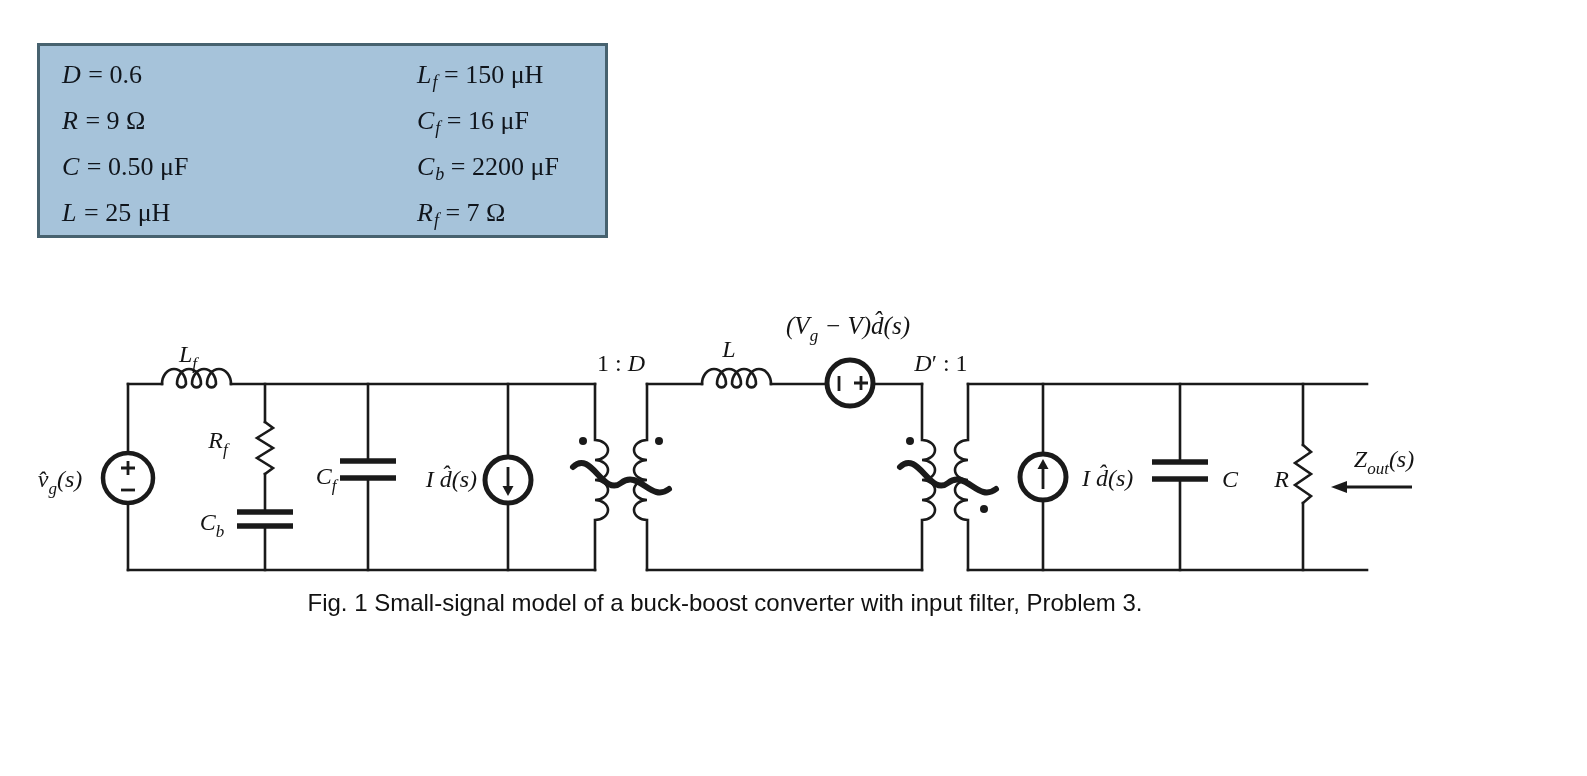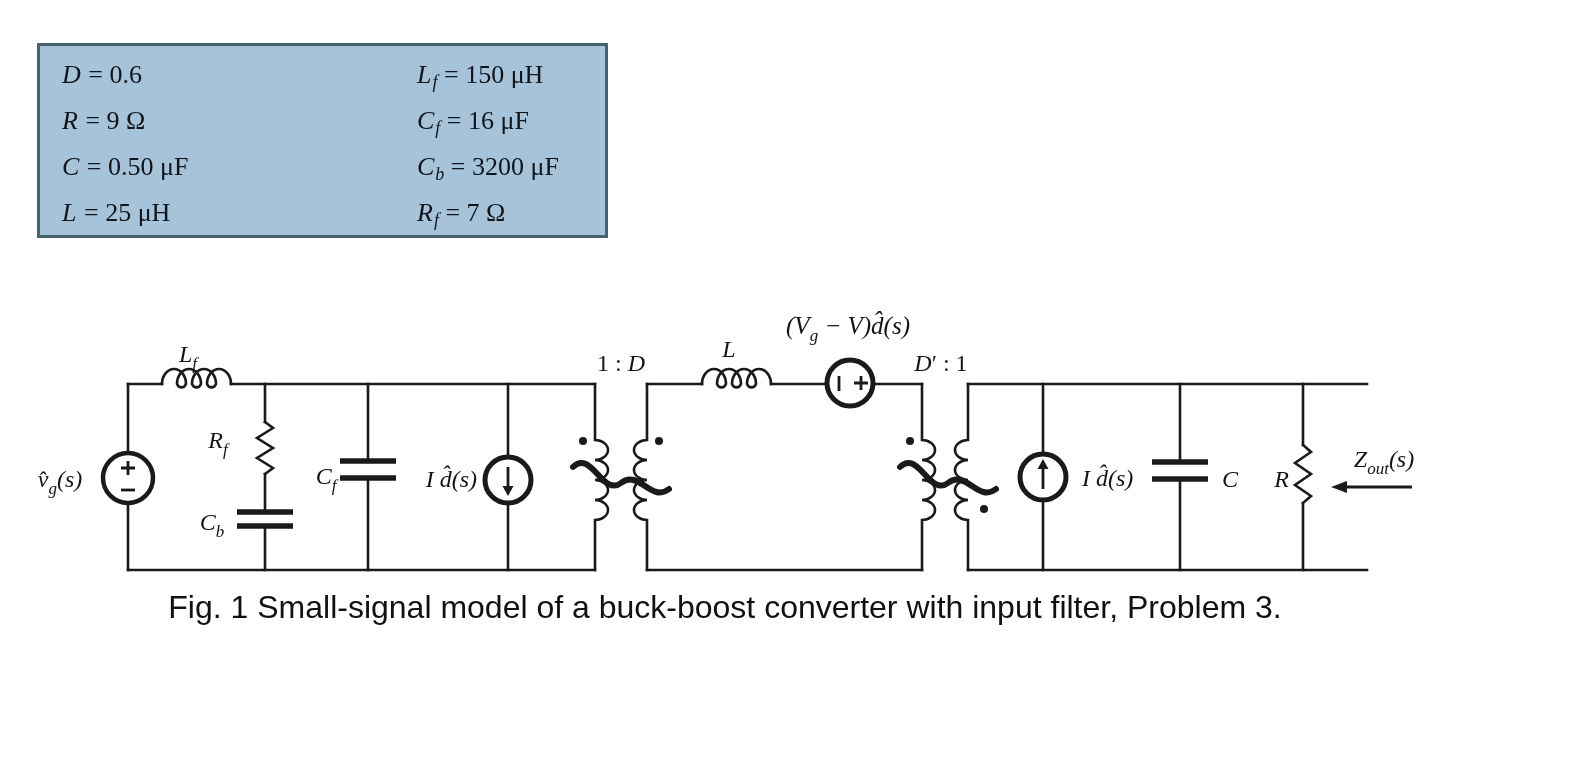--- a/index.html
+++ b/index.html
@@ -29,37 +29,37 @@
   .sign{fill:none;stroke:#1a1a1a;stroke-width:2.8;stroke-linecap:butt;}
   .dot{fill:#1a1a1a;}
   .ah{fill:#1a1a1a;stroke:none;}
   .lbl{font-family:"Liberation Serif",serif;font-style:italic;font-size:24px;fill:#141414;}
   .sub{font-size:17px;}
   .upr{font-style:normal;}
   .big{font-size:25px;}
   
   .caption{
     position:absolute;left:0;top:589px;width:1450px;text-align:center;
-    font-family:"Liberation Sans",sans-serif;font-size:32px;color:#111111;
+    font-family:"Liberation Sans",sans-serif;font-size:24px;color:#111111;
   }
 </style>
 </head>
 <body>
 
 <div class="param-box">
   <div class="pcol pcol-left">
     <div class="prow"><span class="pvar">D</span><span class="psub"></span><span class="prest"> = 0.6</span></div>
     <div class="prow"><span class="pvar">R</span><span class="psub"></span><span class="prest"> = 9 Ω</span></div>
     <div class="prow"><span class="pvar">C</span><span class="psub"></span><span class="prest"> = 0.50 μF</span></div>
     <div class="prow"><span class="pvar">L</span><span class="psub"></span><span class="prest"> = 25 μH</span></div>
   </div>
   <div class="pcol pcol-right">
     <div class="prow"><span class="pvar">L</span><span class="psub">f</span><span class="prest"> = 150 μH</span></div>
     <div class="prow"><span class="pvar">C</span><span class="psub">f</span><span class="prest"> = 16 μF</span></div>
-    <div class="prow"><span class="pvar">C</span><span class="psub">b</span><span class="prest"> = 3200 μF</span></div>
+    <div class="prow"><span class="pvar">C</span><span class="psub">b</span><span class="prest"> = 2200 μF</span></div>
     <div class="prow"><span class="pvar">R</span><span class="psub">f</span><span class="prest"> = 7 Ω</span></div>
   </div>
 </div>
 
 <svg class="circuit" width="1587" height="776" viewBox="0 0 1587 776">
 
   <g>
 
     <path class="w" d="M128,384 H162"></path>
     <path class="w" d="M231,384 H595"></path>

